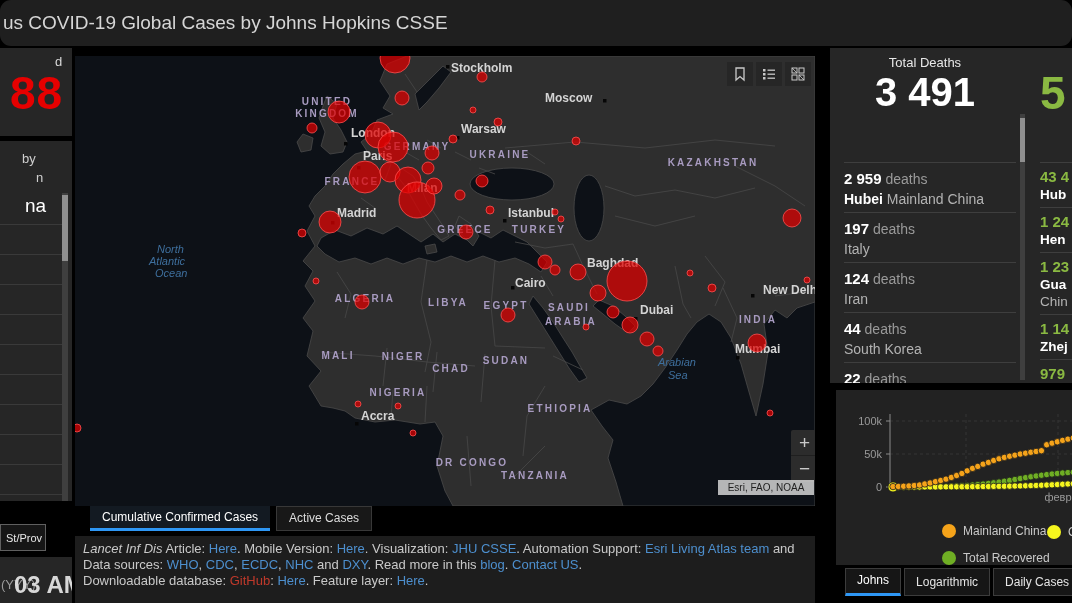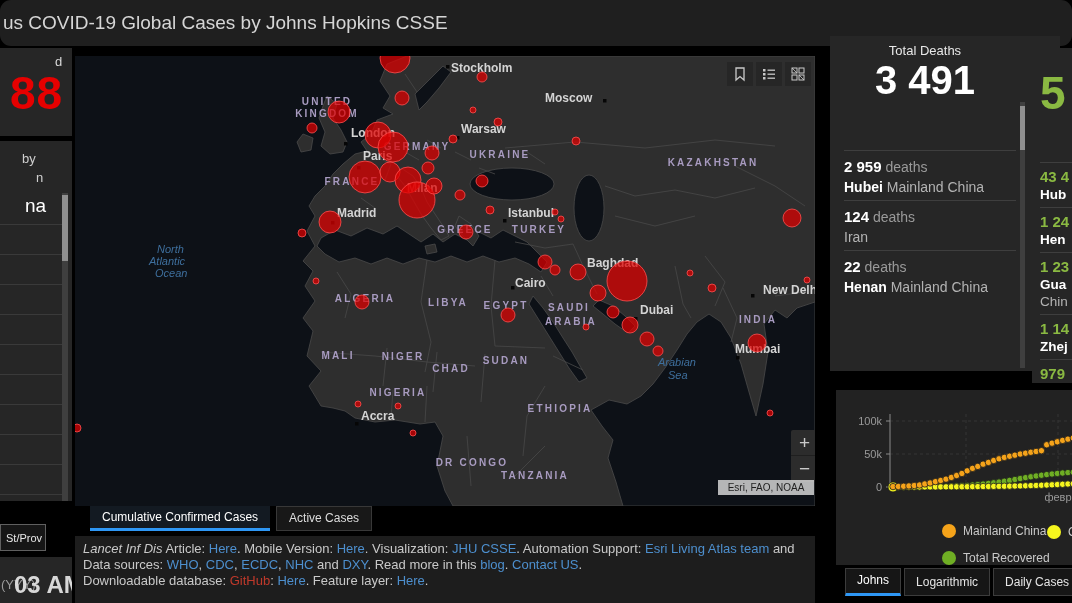--- a/index.html
+++ b/index.html
@@ -50,21 +50,21 @@
   .mtab{height:25px;background:#181818;border:1px solid #383838;color:#ddd;font-size:12px;line-height:23px;
       padding:0 12px;box-sizing:border-box;cursor:pointer;white-space:nowrap;}
   .mtab.active{background:#131a22;border:none;border-bottom:3px solid #2e97f5;color:#fff;line-height:22px;}
   
   #footer{left:75px;top:536px;width:740px;height:67px;background:#1d1d1d;}
   #footer-lines{padding:5px 0 0 8px;}
   .f-line{font-size:13px;line-height:16px;white-space:nowrap;}
   .f-plain{color:#c9c9c9;} .f-italic{color:#c9c9c9;font-style:italic;}
   .f-link{color:#4d8fce;cursor:pointer;} .f-redlink{color:#c0392b;cursor:pointer;}
   
-  #p-deaths{left:830px;top:36px;width:230px;height:335px;}
+  #p-deaths{left:830px;top:48px;width:230px;height:335px;}
   #p-deaths .ptitle{position:absolute;left:0;top:7px;width:190px;text-align:center;font-size:13px;color:#e8e8e8;}
   #p-deaths .ptotal{position:absolute;left:0;top:22px;width:190px;text-align:center;font-size:40px;font-weight:bold;color:#fff;}
   #deaths-list{position:absolute;left:14px;top:114px;width:172px;}
   .death-item{padding:5px 0 4px;border-top:1px solid #3e3e3e;cursor:pointer;}
   .d-l1{font-size:15px;line-height:22px;}
   .d-val{color:#fff;font-weight:bold;} .d-unit{color:#9a9a9a;font-size:14px;font-weight:normal;}
   .d-l2{font-size:14px;line-height:18px;}
   .d-bold{color:#fff;font-weight:bold;} .d-rest{color:#b3b3b3;}
   
   #p-recovered{left:1032px;top:48px;width:200px;height:335px;}
@@ -338,22 +338,30 @@
 
   <div id="p-deaths" class="panel">
     <div class="ptitle">Total Deaths</div>
     <div class="ptotal">3 491</div>
     <div id="deaths-list">
         <div class="death-item">
           <div class="d-l1"><span class="d-val">2 959</span><span class="d-unit"> deaths</span></div>
           <div class="d-l2"><span class="d-bold">Hubei</span><span class="d-rest"> Mainland China</span></div>
         </div>
         <div class="death-item">
+          <div class="d-l1"><span class="d-val">197</span><span class="d-unit"> deaths</span></div>
+          <div class="d-l2"><span class="d-rest">Italy</span></div>
+        </div>
+        <div class="death-item">
           <div class="d-l1"><span class="d-val">124</span><span class="d-unit"> deaths</span></div>
           <div class="d-l2"><span class="d-rest">Iran</span></div>
+        </div>
+        <div class="death-item">
+          <div class="d-l1"><span class="d-val">44</span><span class="d-unit"> deaths</span></div>
+          <div class="d-l2"><span class="d-rest">South Korea</span></div>
         </div>
         <div class="death-item">
           <div class="d-l1"><span class="d-val">22</span><span class="d-unit"> deaths</span></div>
           <div class="d-l2"><span class="d-bold">Henan</span><span class="d-rest"> Mainland China</span></div>
         </div>
       </div>
     <div class="sb-track" style="left:190px;top:66px;width:5px;height:266px;"></div>
     <div class="sb-thumb" style="left:190px;top:70px;width:5px;height:44px;"></div>
   </div>
 

